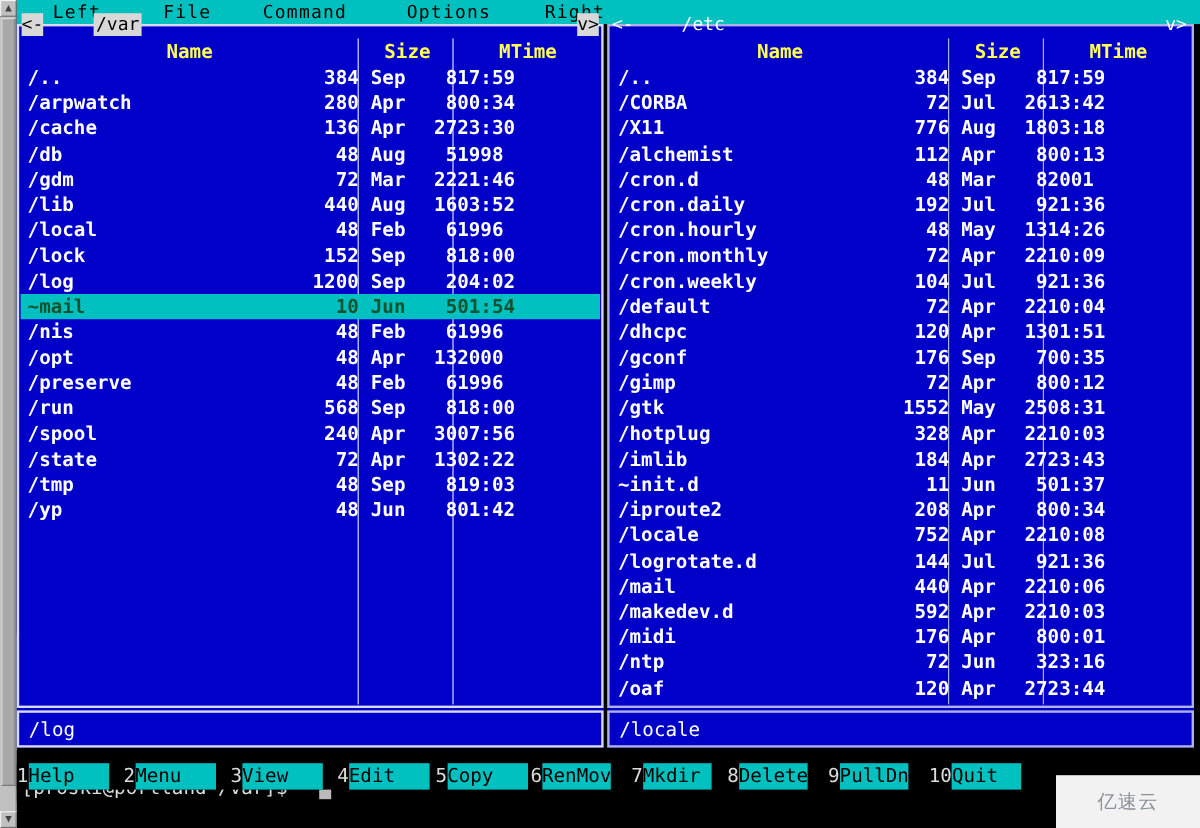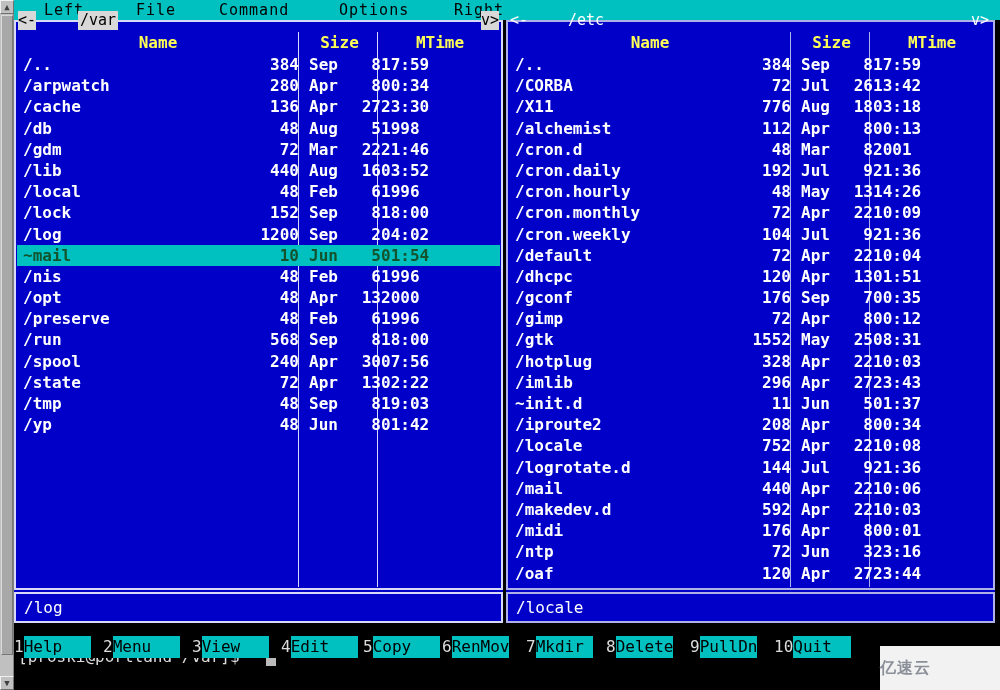--- a/index.html
+++ b/index.html
@@ -232,23 +232,22 @@
 
   .watermark {
     position: absolute;
     right: 0; bottom: 0;
     width: 120px; height: 44px;
     background: #f2f2f2;
     color: #8a8f98;
     font-family: "DejaVu Sans", "Liberation Sans", sans-serif;
     font-size: 15px;
     line-height: 44px;
-    text-align: left;
+    text-align: center;
     letter-spacing: 1px;
-    font-weight: bold;
   }
   .watermark .wmark { font-size: 16px; }
 </style>
 </head>
 <body>
 
 <div id="app">
 
   <div class="winscroll">
     <div class="arrow up">▲</div>
@@ -323,21 +322,21 @@
           <div class="row"><span class="nm">/cron.daily</span><span class="sz">192</span><span class="mt"><span class="mo">Jul</span><span class="dy">9</span><span class="tm">21:36</span></span></div>
           <div class="row"><span class="nm">/cron.hourly</span><span class="sz">48</span><span class="mt"><span class="mo">May</span><span class="dy">13</span><span class="tm">14:26</span></span></div>
           <div class="row"><span class="nm">/cron.monthly</span><span class="sz">72</span><span class="mt"><span class="mo">Apr</span><span class="dy">22</span><span class="tm">10:09</span></span></div>
           <div class="row"><span class="nm">/cron.weekly</span><span class="sz">104</span><span class="mt"><span class="mo">Jul</span><span class="dy">9</span><span class="tm">21:36</span></span></div>
           <div class="row"><span class="nm">/default</span><span class="sz">72</span><span class="mt"><span class="mo">Apr</span><span class="dy">22</span><span class="tm">10:04</span></span></div>
           <div class="row"><span class="nm">/dhcpc</span><span class="sz">120</span><span class="mt"><span class="mo">Apr</span><span class="dy">13</span><span class="tm">01:51</span></span></div>
           <div class="row"><span class="nm">/gconf</span><span class="sz">176</span><span class="mt"><span class="mo">Sep</span><span class="dy">7</span><span class="tm">00:35</span></span></div>
           <div class="row"><span class="nm">/gimp</span><span class="sz">72</span><span class="mt"><span class="mo">Apr</span><span class="dy">8</span><span class="tm">00:12</span></span></div>
           <div class="row"><span class="nm">/gtk</span><span class="sz">1552</span><span class="mt"><span class="mo">May</span><span class="dy">25</span><span class="tm">08:31</span></span></div>
           <div class="row"><span class="nm">/hotplug</span><span class="sz">328</span><span class="mt"><span class="mo">Apr</span><span class="dy">22</span><span class="tm">10:03</span></span></div>
-          <div class="row"><span class="nm">/imlib</span><span class="sz">296</span><span class="mt"><span class="mo">Apr</span><span class="dy">27</span><span class="tm">23:43</span></span></div>
+          <div class="row"><span class="nm">/imlib</span><span class="sz">184</span><span class="mt"><span class="mo">Apr</span><span class="dy">27</span><span class="tm">23:43</span></span></div>
           <div class="row"><span class="nm">~init.d</span><span class="sz">11</span><span class="mt"><span class="mo">Jun</span><span class="dy">5</span><span class="tm">01:37</span></span></div>
           <div class="row"><span class="nm">/iproute2</span><span class="sz">208</span><span class="mt"><span class="mo">Apr</span><span class="dy">8</span><span class="tm">00:34</span></span></div>
           <div class="row"><span class="nm">/locale</span><span class="sz">752</span><span class="mt"><span class="mo">Apr</span><span class="dy">22</span><span class="tm">10:08</span></span></div>
           <div class="row"><span class="nm">/logrotate.d</span><span class="sz">144</span><span class="mt"><span class="mo">Jul</span><span class="dy">9</span><span class="tm">21:36</span></span></div>
           <div class="row"><span class="nm">/mail</span><span class="sz">440</span><span class="mt"><span class="mo">Apr</span><span class="dy">22</span><span class="tm">10:06</span></span></div>
           <div class="row"><span class="nm">/makedev.d</span><span class="sz">592</span><span class="mt"><span class="mo">Apr</span><span class="dy">22</span><span class="tm">10:03</span></span></div>
           <div class="row"><span class="nm">/midi</span><span class="sz">176</span><span class="mt"><span class="mo">Apr</span><span class="dy">8</span><span class="tm">00:01</span></span></div>
           <div class="row"><span class="nm">/ntp</span><span class="sz">72</span><span class="mt"><span class="mo">Jun</span><span class="dy">3</span><span class="tm">23:16</span></span></div>
           <div class="row"><span class="nm">/oaf</span><span class="sz">120</span><span class="mt"><span class="mo">Apr</span><span class="dy">27</span><span class="tm">23:44</span></span></div>
           <div class="row"><span class="nm">/openldap</span><span class="sz">192</span><span class="mt"><span class="mo">Aug</span><span class="dy">20</span><span class="tm">22:03</span></span></div>

